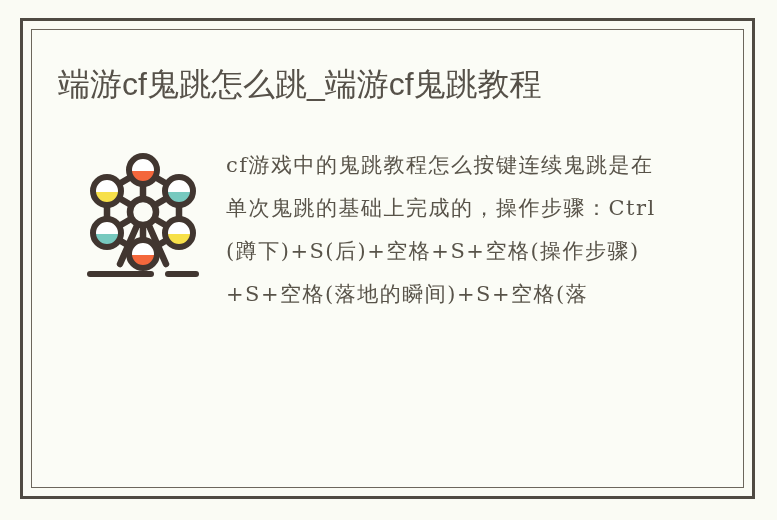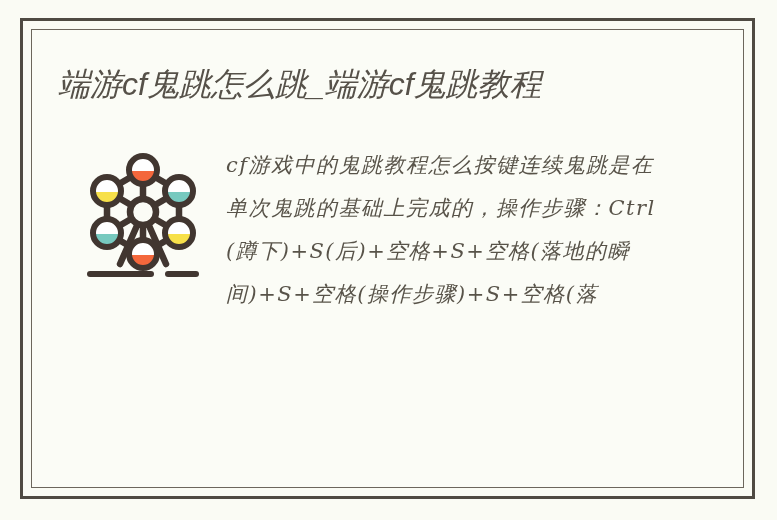--- a/index.html
+++ b/index.html
@@ -15,21 +15,20 @@
     overflow: hidden;
   }
 
   
   #page {
     position: relative;
     width: 623px;
     height: 520px;
     background: #fafbf4;
     box-sizing: border-box;
-    font-style: italic;
   }
 
   
   #frame-outer {
     position: absolute;
     left: 20px;
     top: 18px;
     width: 735px;
     height: 481px;
     border: 3px solid #4f4a42;
@@ -175,20 +174,20 @@
                 </g>
               </g>
 
               <g stroke="#413630" stroke-width="6" stroke-linecap="round">
                 <path d="M10 128 L71 128"></path>
                 <path d="M88 128 L116 128"></path>
               </g>
             </svg>
           </div>
 
-          <p id="excerpt">cf游戏中的鬼跳教程怎么按键连续鬼跳是在单次鬼跳的基础上完成的，操作步骤：Ctrl(蹲下)+S(后)+空格+S+空格(落地的瞬间)+S+空格(操作步骤)+S+空格(落</p>
+          <p id="excerpt">cf游戏中的鬼跳教程怎么按键连续鬼跳是在单次鬼跳的基础上完成的，操作步骤：Ctrl(蹲下)+S(后)+空格+S+空格(操作步骤)+S+空格(落地的瞬间)+S+空格(落</p>
 
         </div>
       </article>
 
     </div>
   </div>
 </div>
 
 </body></html>

